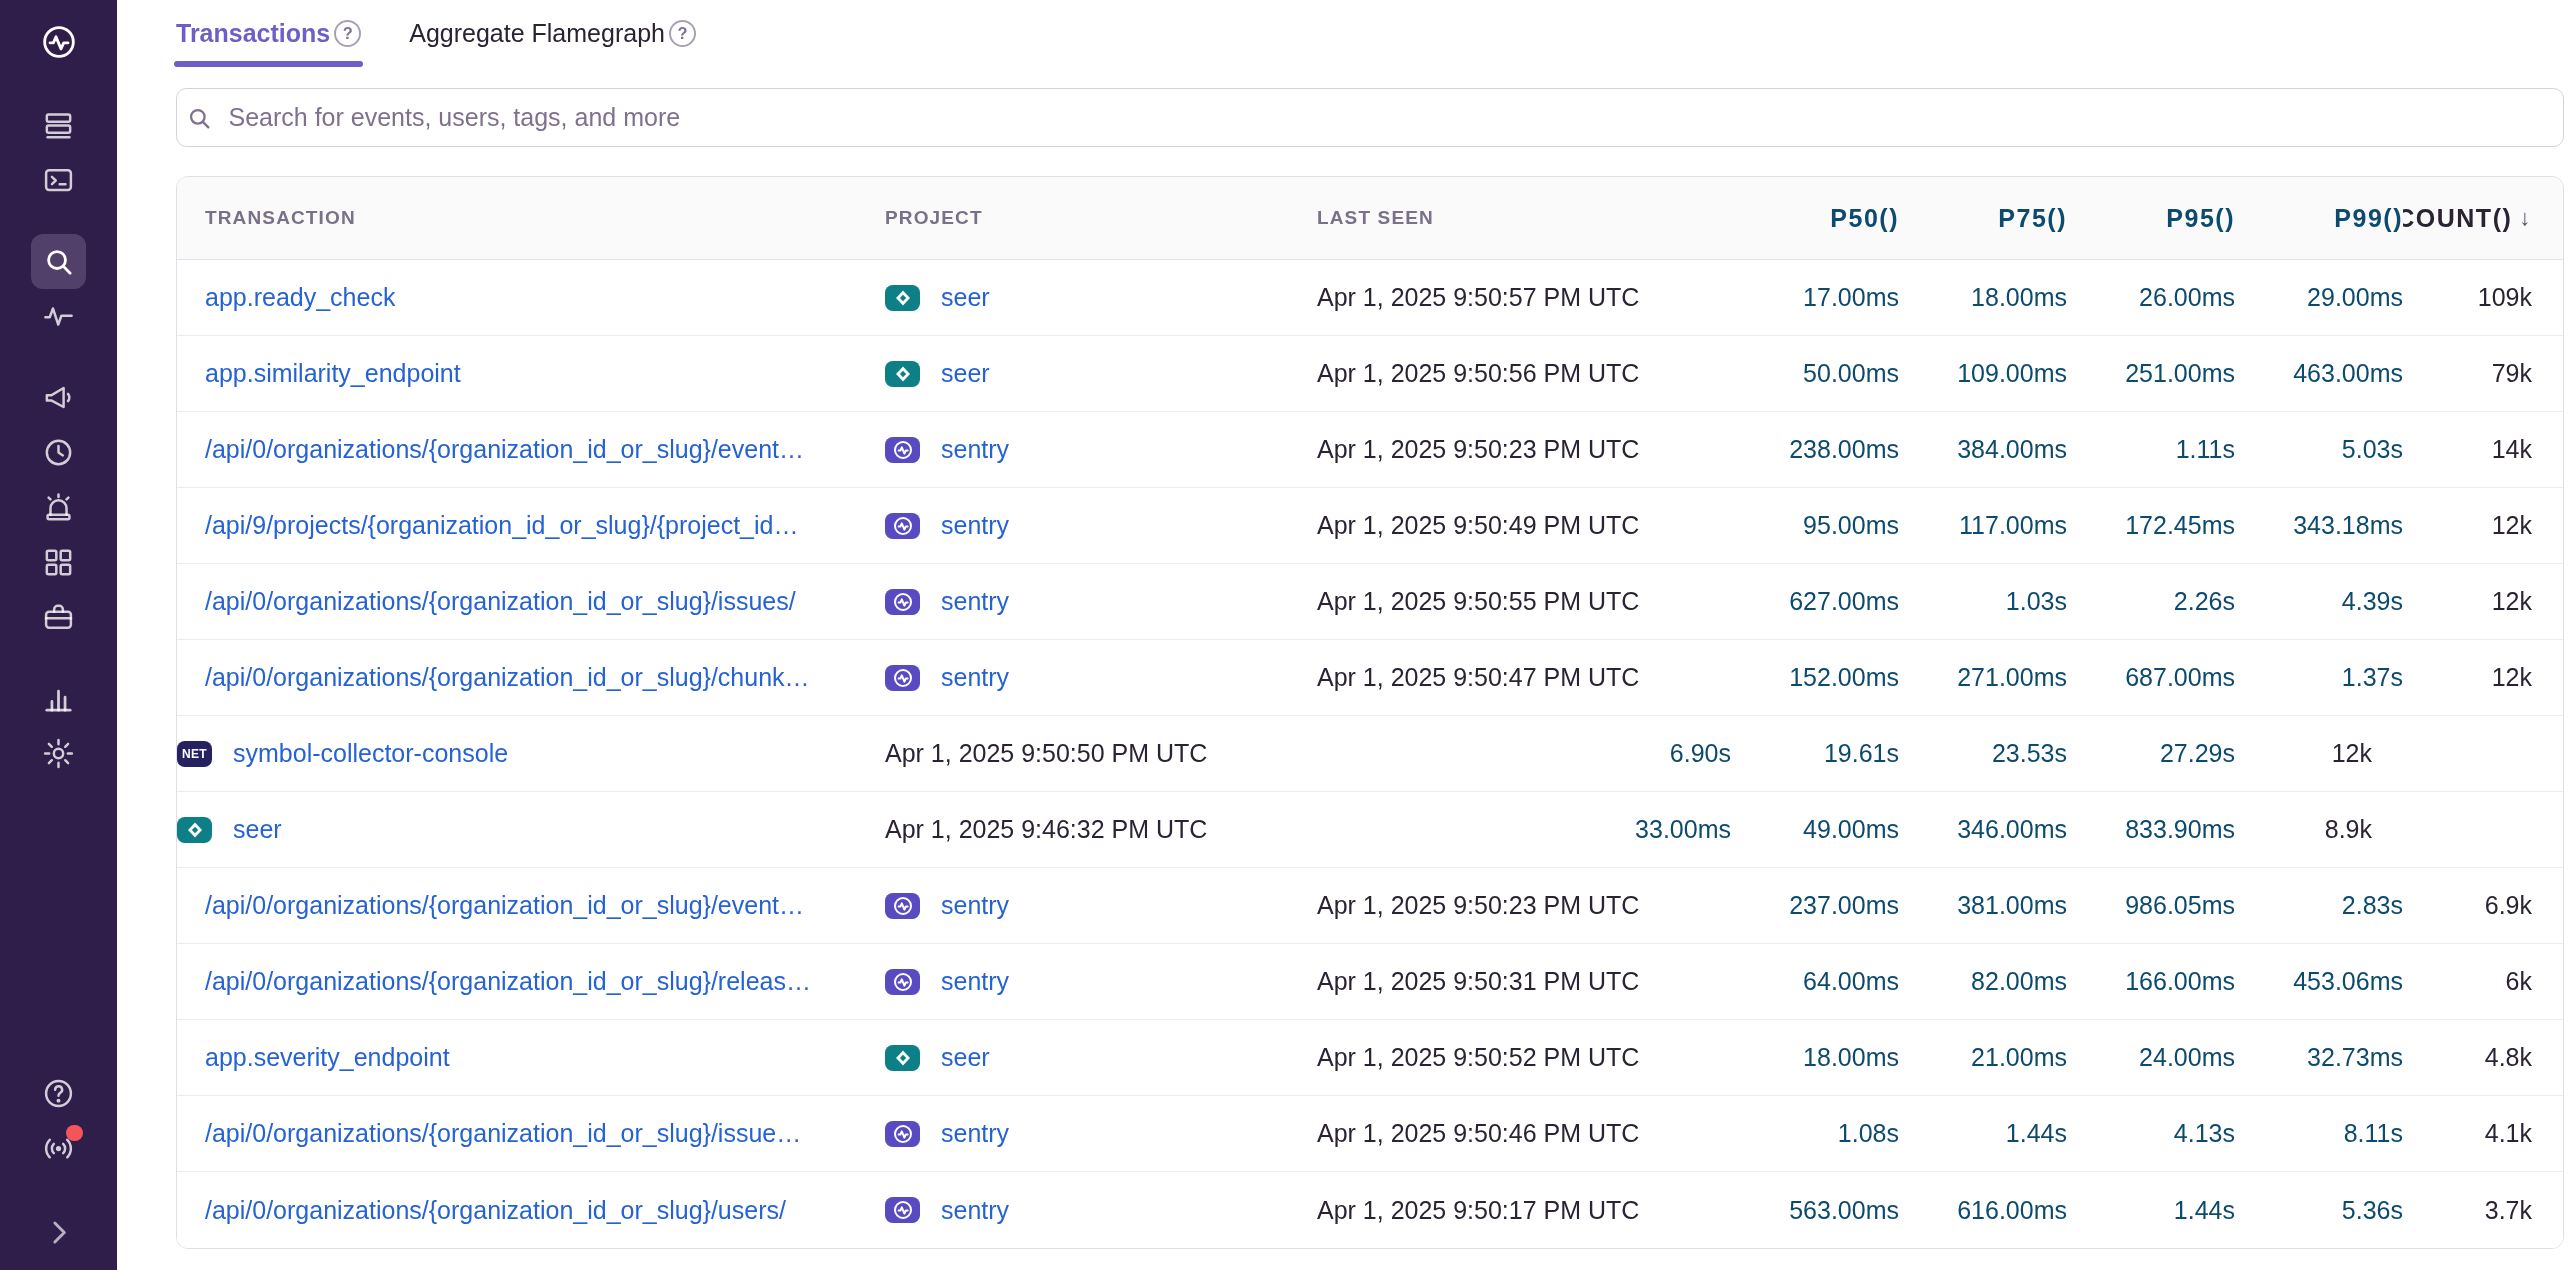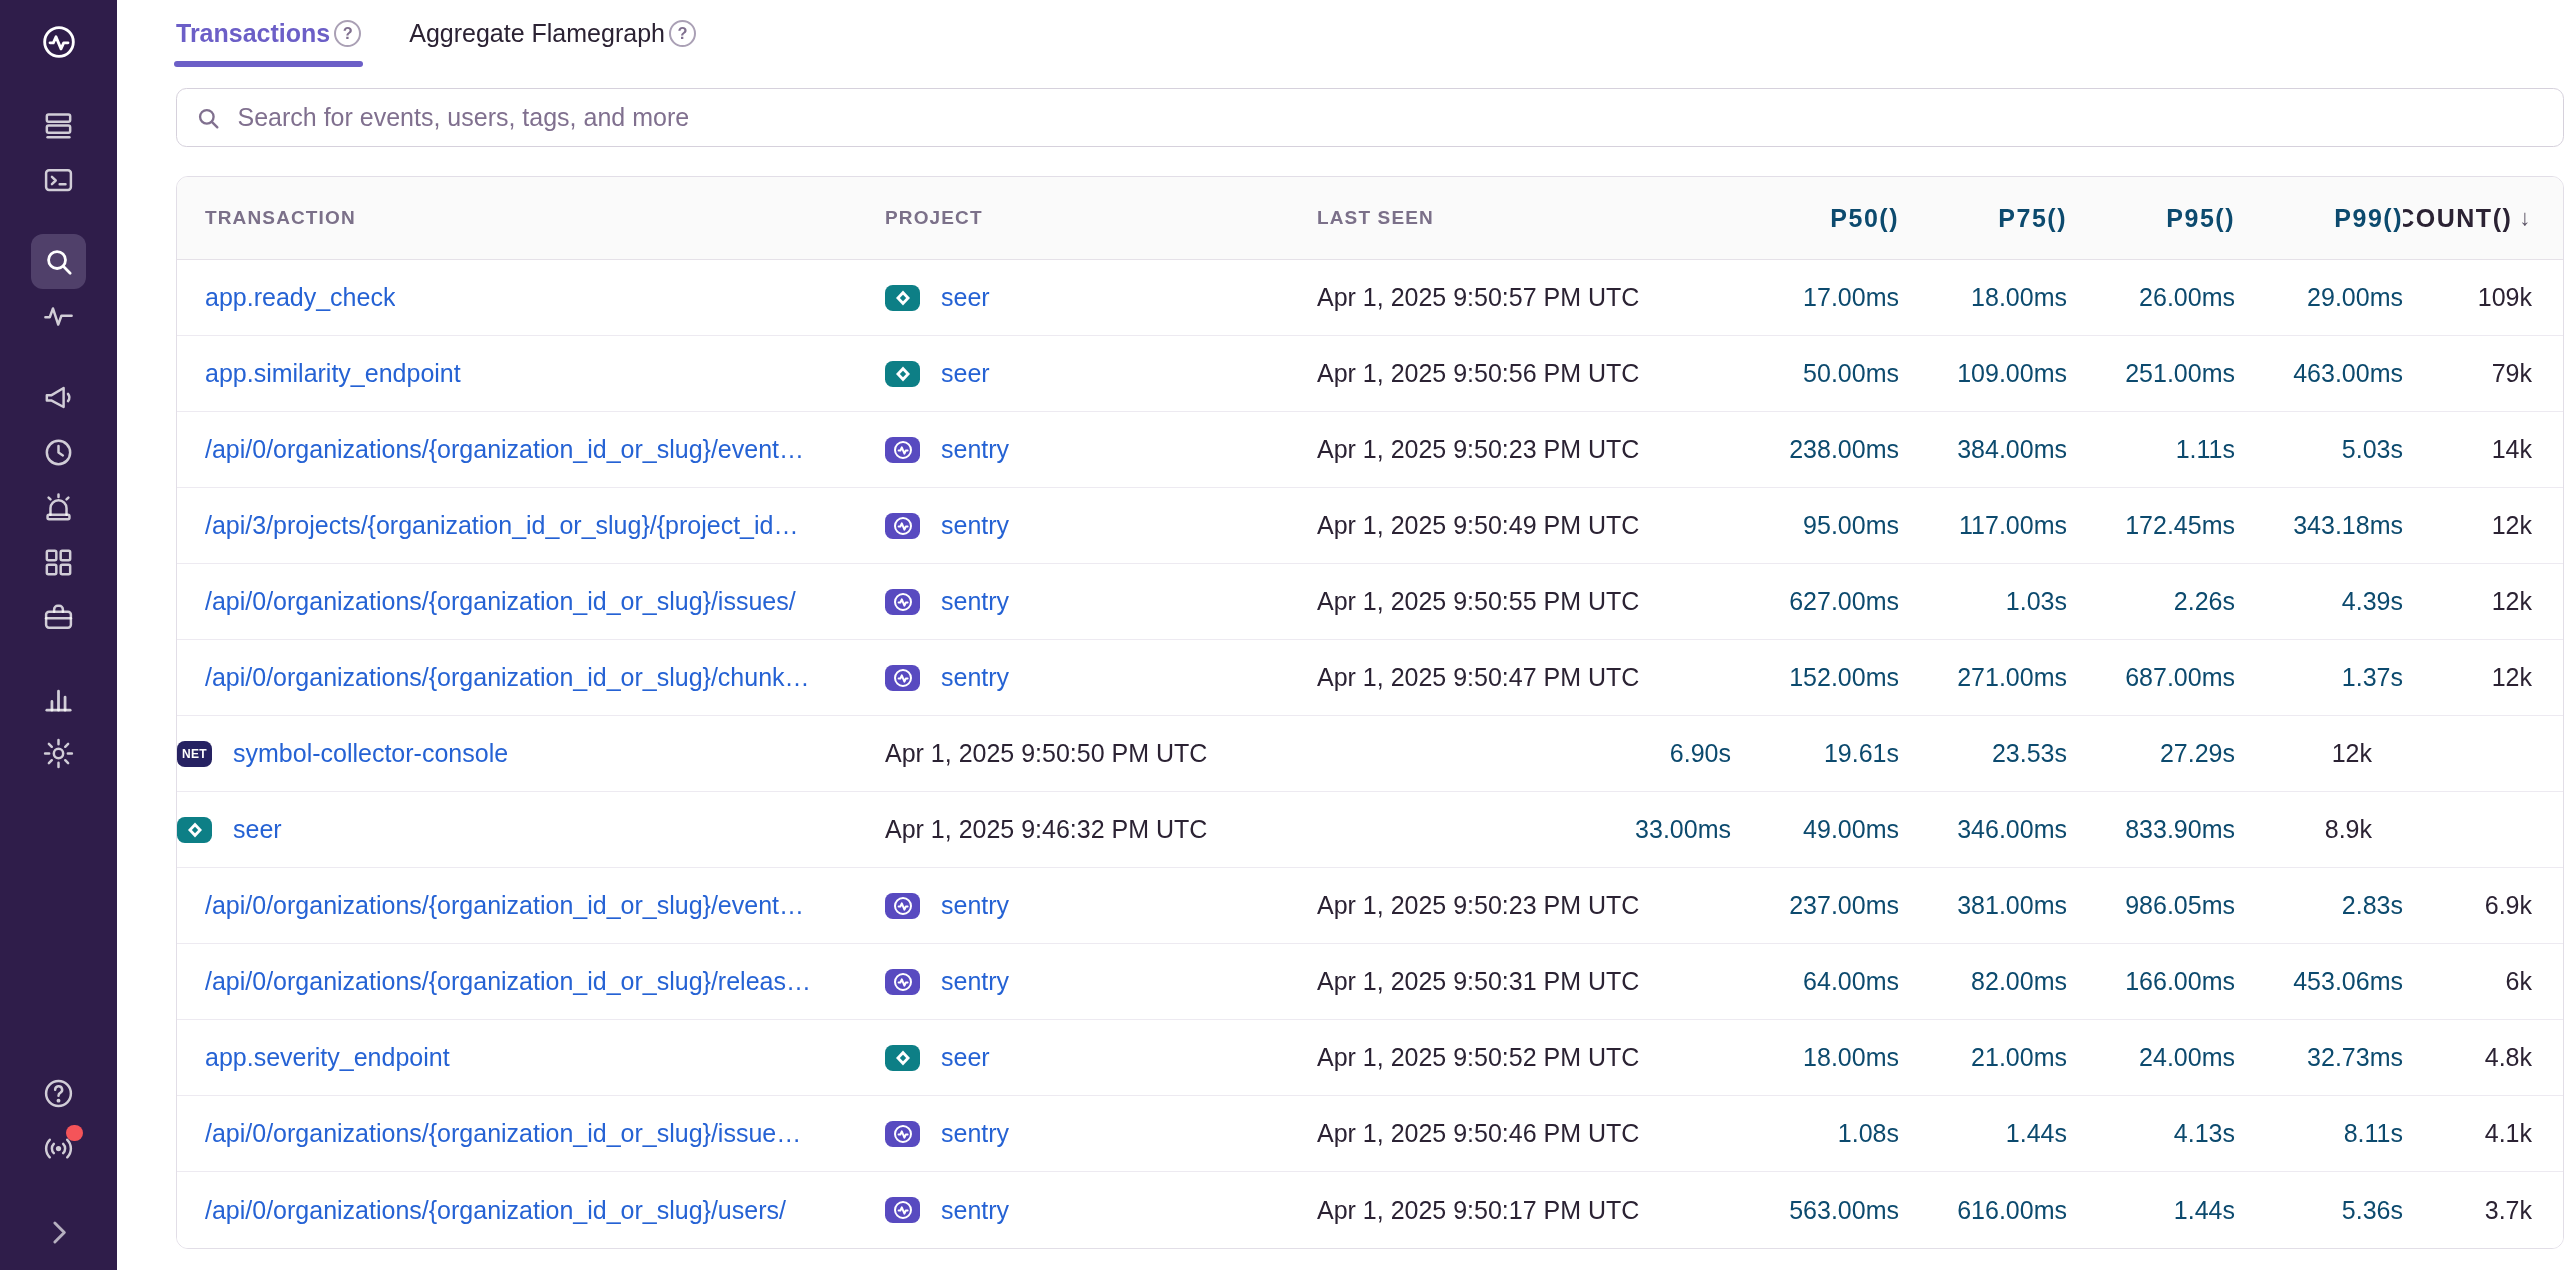--- a/index.html
+++ b/index.html
@@ -61,21 +61,21 @@
     font-size: 16.4px; font-weight: 700;
     display: inline-flex; align-items: center; justify-content: center;
     line-height: 1;
   }
 
   
   .searchbar {
     margin-top: 21px; height: 59px;
     border: 1.7px solid #d6d1dc; border-radius: 10.4px;
     display: flex; align-items: center; gap: 15.5px;
-    padding: 0 17px; background: #fff;
+    padding: 0 8px; background: #fff;
   }
   .searchbar svg { width: 28px; height: 28px; stroke: #80708f; flex: 0 0 auto; }
   .searchbar input {
     flex: 1; border: none; outline: none;
     font-family: "Liberation Sans", sans-serif;
     font-size: 25px; color: #2b2233; background: transparent;
   }
   .searchbar input::placeholder { color: #80708f; }
 
   
@@ -315,21 +315,21 @@
             <a class="link">sentry</a>
           </div>
           <div class="cell c-seen">Apr 1, 2025 9:50:23 PM UTC</div>
           <div class="cell c-num">238.00ms</div>
           <div class="cell c-num">384.00ms</div>
           <div class="cell c-num">1.11s</div>
           <div class="cell c-num">5.03s</div>
           <div class="cell c-count">14k</div>
         </div>
         <div class="trow body-row">
-          <div class="cell c-txn"><a class="link txn">/api/3/projects/{organization_id_or_slug}/{project_id…</a></div>
+          <div class="cell c-txn"><a class="link txn">/api/9/projects/{organization_id_or_slug}/{project_id…</a></div>
           <div class="cell c-proj">
             <span class="proj-icon sentry">
               <svg viewBox="0 0 24 24" fill="none" stroke="#fff" stroke-width="2" stroke-linecap="round" stroke-linejoin="round">
                 <circle cx="12" cy="12" r="8"></circle>
                 <path d="M7.6 12.5h1.8l1.4-3.1 2.6 6.2 1.4-3.1h1.8"></path>
               </svg>
             </span>
             <a class="link">sentry</a>
           </div>
           <div class="cell c-seen">Apr 1, 2025 9:50:49 PM UTC</div>

